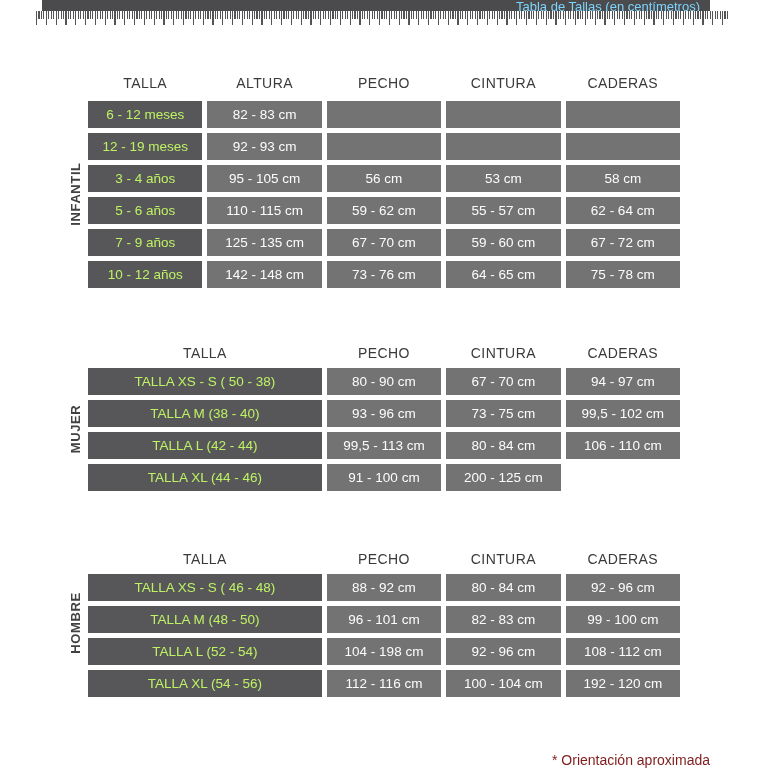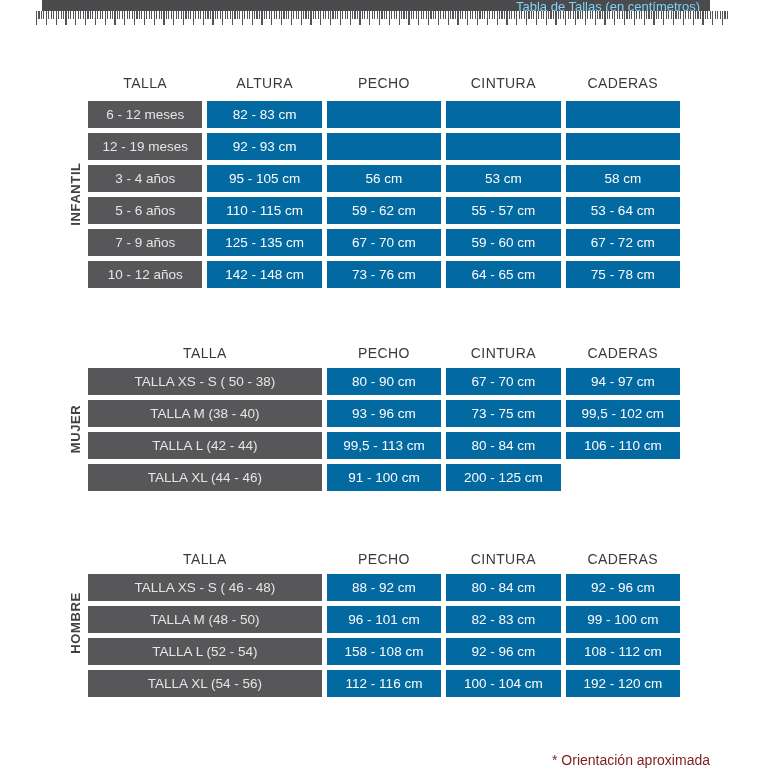--- a/index.html
+++ b/index.html
@@ -40,22 +40,22 @@
   .th{
     display:flex;align-items:center;justify-content:center;
     color:#3a3a3a;font-size:14px;letter-spacing:.4px;font-weight:500;
   }
   .tbody{display:grid;row-gap:5px;}
   .trow{display:grid;column-gap:5px;height:27px;}
   .cell{
     display:flex;align-items:center;justify-content:center;
     font-size:13.5px;white-space:nowrap;
   }
-  .cell.dark{background:#57575a;color:#e5e5e5;}
-  .cell.light{background:#0369a1;color:#fdfdfd;}
+  .cell.dark{background:#57575a;color:#bef264;}
+  .cell.light{background:#737373;color:#fdfdfd;}
   
   .group-label{
     position:absolute;left:75px;
     transform:translate(-50%,-50%) rotate(-90deg);
     color:#414141;font-weight:bold;font-size:13px;letter-spacing:.6px;
     white-space:nowrap;
   }
   .gl-infantil{top:194px;}
   .gl-mujer{top:429px;}
   .gl-hombre{top:623px;}
@@ -102,21 +102,21 @@
       <div class="cell light">95 - 105 cm</div>
       <div class="cell light">56 cm</div>
       <div class="cell light">53 cm</div>
       <div class="cell light">58 cm</div>
     </div>
     <div class="trow cols5">
       <div class="cell dark">5 - 6 años</div>
       <div class="cell light">110 - 115 cm</div>
       <div class="cell light">59 - 62 cm</div>
       <div class="cell light">55 - 57 cm</div>
-      <div class="cell light">53 - 64 cm</div>
+      <div class="cell light">62 - 64 cm</div>
     </div>
     <div class="trow cols5">
       <div class="cell dark">7 - 9 años</div>
       <div class="cell light">125 - 135 cm</div>
       <div class="cell light">67 - 70 cm</div>
       <div class="cell light">59 - 60 cm</div>
       <div class="cell light">67 - 72 cm</div>
     </div>
     <div class="trow cols5">
       <div class="cell dark">10 - 12 años</div>
@@ -179,21 +179,21 @@
       <div class="cell light">92 - 96 cm</div>
     </div>
     <div class="trow cols4">
       <div class="cell dark">TALLA M (48 - 50)</div>
       <div class="cell light">96 - 101 cm</div>
       <div class="cell light">82 - 83 cm</div>
       <div class="cell light">99 - 100 cm</div>
     </div>
     <div class="trow cols4">
       <div class="cell dark">TALLA L (52 - 54)</div>
-      <div class="cell light">158 - 108 cm</div>
+      <div class="cell light">104 - 198 cm</div>
       <div class="cell light">92 - 96 cm</div>
       <div class="cell light">108 - 112 cm</div>
     </div>
     <div class="trow cols4">
       <div class="cell dark">TALLA XL (54 - 56)</div>
       <div class="cell light">112 - 116 cm</div>
       <div class="cell light">100 - 104 cm</div>
       <div class="cell light">192 - 120 cm</div>
     </div>
   </div>

